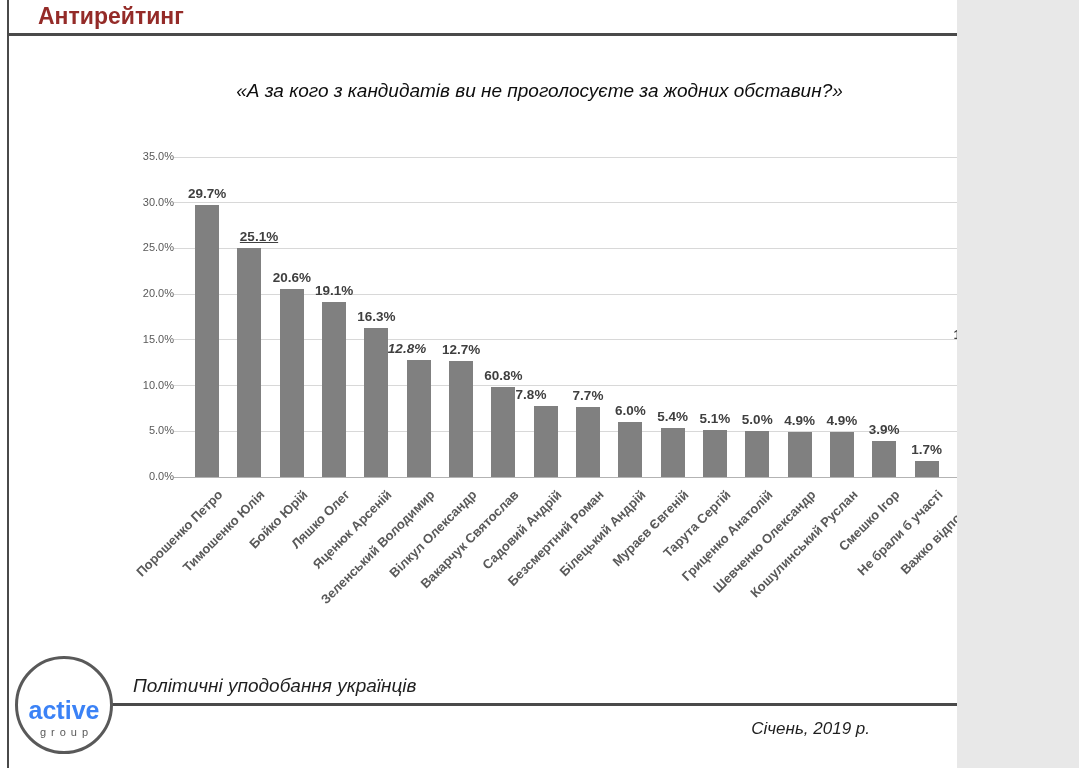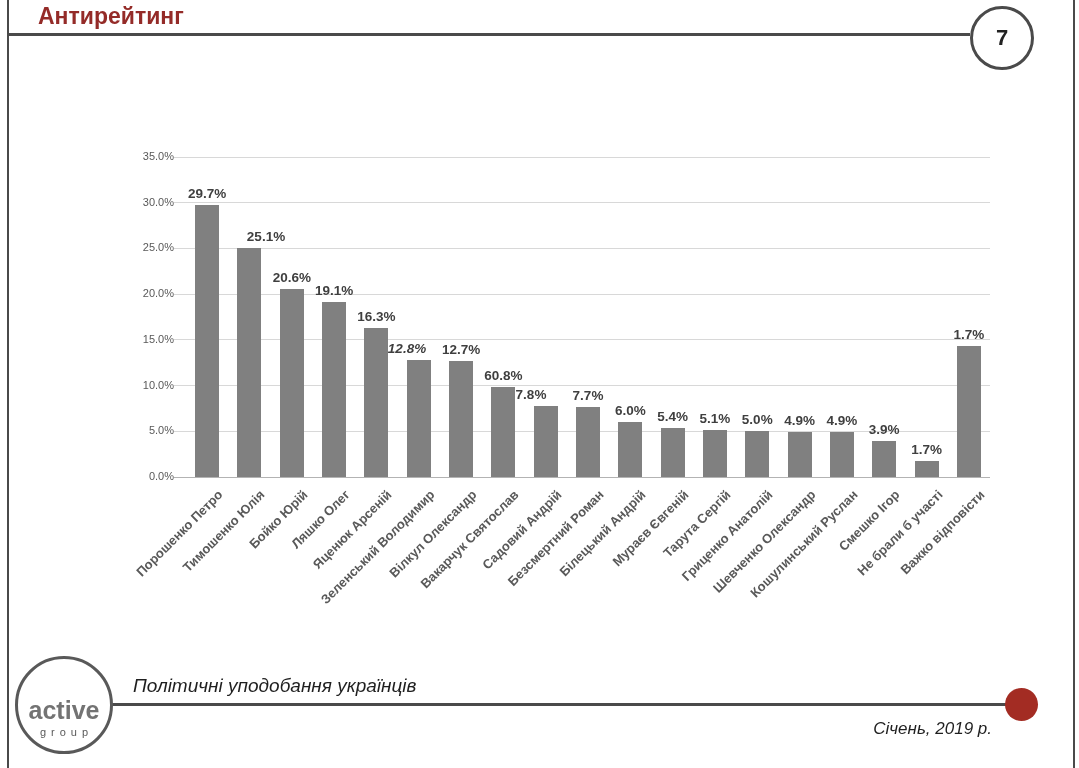--- a/index.html
+++ b/index.html
@@ -1,17 +1,17 @@
 <!DOCTYPE html>
 <html><head>
 <meta charset="utf-8">
 <style>
   html,body{margin:0;padding:0;background:#e8e8e8;}
   .slide{
-    position:relative;width:1079px;height:768px;background:#ffffff;
+    position:relative;width:957px;height:768px;background:#ffffff;
     font-family:"Liberation Sans","DejaVu Sans",sans-serif;overflow:hidden;
   }
   .vborder{position:absolute;top:0;width:2px;height:768px;background:#4a4a4a;}
   .vborder.left{left:7px;}
   .vborder.right{left:1073px;}
   .slide-title{position:absolute;left:38px;top:3px;font-size:23px;font-weight:bold;color:#942B28;}
   .header-rule{position:absolute;left:8px;top:33px;width:962px;height:3px;background:#4a4a4a;}
   .page-circle{
     position:absolute;left:970px;top:6px;width:58px;height:58px;border:3px solid #4a4a4a;
     border-radius:50%;background:#fff;display:flex;align-items:center;justify-content:center;
@@ -25,41 +25,42 @@
   .ytick{position:absolute;width:60px;text-align:right;font-size:11px;color:#595959;}
   .bar{position:absolute;width:24px;background:#808080;}
   .dlabel{position:absolute;width:64px;text-align:center;font-size:13.5px;font-weight:bold;color:#3f3f3f;}
   .cat{position:absolute;width:180px;text-align:right;font-size:13px;font-weight:600;color:#595959;
     white-space:nowrap;transform:rotate(-45deg);transform-origin:100% 0;}
   .logo-circle{
     position:absolute;left:15px;top:656px;width:92px;height:92px;border:3px solid #595959;
     border-radius:50%;background:#fff;display:flex;flex-direction:column;align-items:center;
     justify-content:center;z-index:2;
   }
-  .logo-primary{font-size:25px;font-weight:bold;color:#737373;line-height:1;margin-top:25px;}
+  .logo-primary{font-size:25px;font-weight:bold;color:#3b82f6;line-height:1;margin-top:25px;}
   .logo-secondary{font-size:11px;color:#595959;letter-spacing:5px;margin-top:3px;margin-left:5px;}
   .footer-rule{position:absolute;left:110px;top:703px;width:902px;height:3px;background:#4a4a4a;}
   .footer-dot{position:absolute;left:1005px;top:688px;width:33px;height:33px;border-radius:50%;background:#A32C23;}
   .footer-caption{position:absolute;left:133px;top:675px;font-size:19px;font-style:italic;color:#1f1f1f;}
   .footer-date{position:absolute;right:87px;top:719px;font-size:17px;font-style:italic;color:#1f1f1f;}
 </style>
 </head>
 <body>
 
 <div class="slide">
 
   <div class="vborder left"></div>
   <div class="vborder right"></div>
 
   <div class="slide-title">Антирейтинг</div>
   <div class="header-rule"></div>
   <div class="page-circle">
     <span>7</span>
   </div>
 
+  <div class="question-text">«А за кого з кандидатів ви не проголосуєте за жодних обставин?»</div>
 
   <div class="chart">
       <div class="grid" style="left: 174px; top: 476.5px; width: 816px; background: rgb(179, 179, 179);"></div>
       <div class="ytick" style="left: 114px; top: 470px;">0.0%</div>
       <div class="grid" style="left: 174px; top: 430.786px; width: 816px; background: rgb(216, 216, 216);"></div>
       <div class="ytick" style="left: 114px; top: 424.286px;">5.0%</div>
       <div class="grid" style="left: 174px; top: 385.071px; width: 816px; background: rgb(216, 216, 216);"></div>
       <div class="ytick" style="left: 114px; top: 378.571px;">10.0%</div>
       <div class="grid" style="left: 174px; top: 339.357px; width: 816px; background: rgb(216, 216, 216);"></div>
       <div class="ytick" style="left: 114px; top: 332.857px;">15.0%</div>
@@ -68,21 +69,21 @@
       <div class="grid" style="left: 174px; top: 247.929px; width: 816px; background: rgb(216, 216, 216);"></div>
       <div class="ytick" style="left: 114px; top: 241.429px;">25.0%</div>
       <div class="grid" style="left: 174px; top: 202.214px; width: 816px; background: rgb(216, 216, 216);"></div>
       <div class="ytick" style="left: 114px; top: 195.714px;">30.0%</div>
       <div class="grid" style="left: 174px; top: 156.5px; width: 816px; background: rgb(216, 216, 216);"></div>
       <div class="ytick" style="left: 114px; top: 150px;">35.0%</div>
       <div class="bar" style="left: 195.158px; top: 205.457px; height: 271.543px; background: rgb(128, 128, 128);"></div>
       <div class="dlabel" style="left: 175.158px; top: 186.457px;">29.7%</div>
       <div class="cat" style="left: 35.1579px; top: 487px;">Порошенко Петро</div>
       <div class="bar" style="left: 237.474px; top: 247.514px; height: 229.486px; background: rgb(128, 128, 128);"></div>
-      <div class="dlabel" style="left: 234px; top: 228.514px;">25.1%</div>
+      <div class="dlabel" style="left: 227px; top: 228.514px; text-decoration: underline;">25.1%</div>
       <div class="cat" style="left: 77.4737px; top: 487px;">Тимошенко Юлія</div>
       <div class="bar" style="left: 279.789px; top: 288.657px; height: 188.343px; background: rgb(128, 128, 128);"></div>
       <div class="dlabel" style="left: 259.789px; top: 269.657px;">20.6%</div>
       <div class="cat" style="left: 119.789px; top: 487px;">Бойко Юрій</div>
       <div class="bar" style="left: 322.105px; top: 302.371px; height: 174.629px; background: rgb(128, 128, 128);"></div>
       <div class="dlabel" style="left: 302.105px; top: 283.371px;">19.1%</div>
       <div class="cat" style="left: 162.105px; top: 487px;">Ляшко Олег</div>
       <div class="bar" style="left: 364.421px; top: 327.971px; height: 149.029px; background: rgb(128, 128, 128);"></div>
       <div class="dlabel" style="left: 344.421px; top: 308.971px;">16.3%</div>
       <div class="cat" style="left: 204.421px; top: 487px;">Яценюк Арсеній</div>

